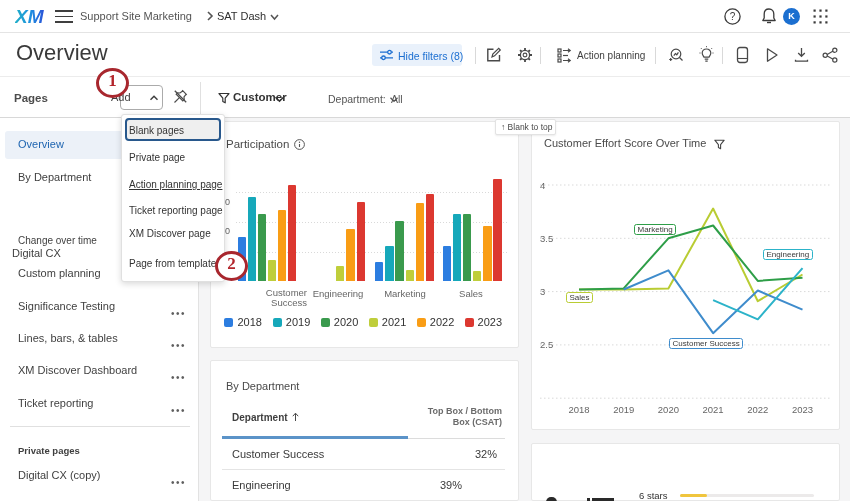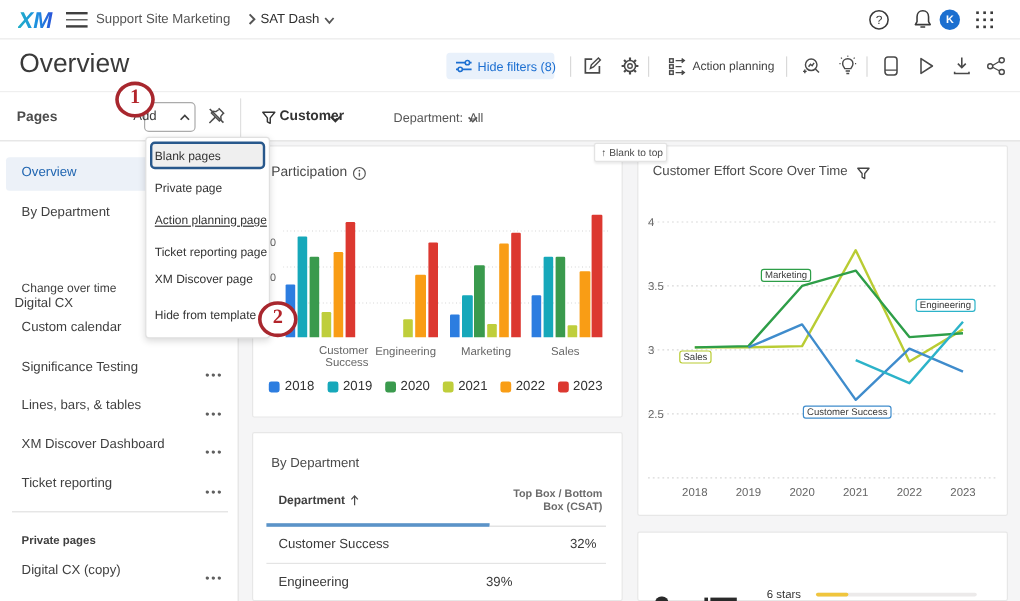--- a/index.html
+++ b/index.html
@@ -207,21 +207,21 @@
 </div>
 
 <div class="abs" style="left:0;top:118px;width:850px;height:383px;background:#f5f5f6;"></div>
 
 <div class="abs" style="left:0;top:118px;width:199px;height:383px;background:#fff;border-right:1px solid #e2e2e2;"></div>
 <div class="abs" style="left:5px;top:131px;width:191px;height:28px;background:#ecf1f8;border-radius:3px;"></div>
 <div class="abs" style="left:18px;top:138px;font-size:11px;color:#2166b1;">Overview</div>
 <div class="abs" style="left:18px;top:171px;font-size:11px;color:#3f3f3f;">By Department</div>
 <div class="abs" style="left:12px;top:203px;font-size:11px;color:#3f3f3f;margin-top:44px;">Digital CX</div>
 <div class="abs" style="left:18px;top:235px;font-size:10px;color:#3f3f3f;">Change over time</div>
-<div class="abs" style="left:18px;top:267px;font-size:11px;color:#3f3f3f;">Custom calendar</div>
+<div class="abs" style="left:18px;top:267px;font-size:11px;color:#3f3f3f;">Custom planning</div>
 <div class="abs" style="left:18px;top:300px;font-size:11px;color:#3f3f3f;">Significance Testing</div>
 <div class="abs" style="left:18px;top:332px;font-size:11px;color:#3f3f3f;">Lines, bars, &amp; tables</div>
 <div class="abs" style="left:18px;top:364px;font-size:11px;color:#3f3f3f;">XM Discover Dashboard</div>
 <div class="abs" style="left:18px;top:397px;font-size:11px;color:#3f3f3f;">Ticket reporting</div>
 <div class="abs dots" style="left:171px;top:303px;"></div>
 <div class="abs dots" style="left:171px;top:335px;"></div>
 <div class="abs dots" style="left:171px;top:367px;"></div>
 <div class="abs dots" style="left:171px;top:400px;"></div>
 <div class="abs" style="left:10px;top:426px;width:180px;height:1px;background:#e0e0e0;"></div>
 <div class="abs" style="left:18px;top:445px;font-size:9.5px;font-weight:bold;color:#3f3f3f;">Private pages</div>
@@ -301,21 +301,21 @@
       <path d="M4.5 9 L4.5 1.5 M1.8 4.2 L4.5 1.2 L7.2 4.2" fill="none" stroke="#4a4a4a" stroke-width="1"></path>
     </svg>
 </div>
 <div class="abs" style="left:362px;top:406px;width:140px;text-align:right;font-size:9px;font-weight:bold;color:#6b6b6b;line-height:1.25;">Top Box / Bottom<br>Box (CSAT)</div>
 <div class="abs" style="left:222px;top:436px;width:186px;height:3px;background:#5b93c8;"></div>
 <div class="abs" style="left:408px;top:438px;width:97px;height:1px;background:#dcdcdc;"></div>
 <div class="abs" style="left:232px;top:448px;font-size:11px;color:#3a3a3a;">Customer Success</div>
 <div class="abs" style="left:405px;top:448px;width:92px;text-align:right;font-size:11px;color:#3a3a3a;">32%</div>
 <div class="abs" style="left:222px;top:469px;width:283px;height:1px;background:#e4e4e4;"></div>
 <div class="abs" style="left:232px;top:479px;font-size:11px;color:#3a3a3a;">Engineering</div>
-<div class="abs" style="left:405px;top:479px;width:92px;text-align:left;font-size:11px;color:#3a3a3a;">39%</div>
+<div class="abs" style="left:405px;top:479px;width:92px;text-align:center;font-size:11px;color:#3a3a3a;">39%</div>
 
 <div class="abs" style="left:531px;top:121px;width:309px;height:309px;background:#fff;border:1px solid #e7e7e7;border-radius:2px;"></div>
 <div class="abs" style="left:544px;top:137px;font-size:11px;color:#4a4a4a;">Customer Effort Score Over Time</div>
 <div class="abs" style="left:714px;top:139px;">
   <svg width="11" height="11" viewBox="0 0 11 11">
       <path d="M0.8 1.2 L10.2 1.2 L6.6 5.6 L6.6 9.8 L4.4 8.6 L4.4 5.6 Z" fill="none" stroke="#444" stroke-width="1.1" stroke-linejoin="round"></path>
     </svg>
 </div>
 <div id="ceschart">
     <svg class="abs" style="left:531px;top:121px;" width="309" height="309" viewBox="0 0 309 309">
@@ -356,18 +356,18 @@
 <div class="abs" style="left:495px;top:119px;width:61px;height:16px;background:#fff;border:1px solid #e3e3e3;border-radius:2px;box-shadow:0 1px 2px rgba(0,0,0,0.08);"></div>
 <div class="abs" style="left:501px;top:122px;font-size:8.5px;color:#4a4a4a;">↑ Blank to top</div>
 
 <div class="abs" style="left:121px;top:114px;width:104px;height:168px;background:#fff;border:1px solid #e0e0e0;border-radius:3px;box-shadow:0 2px 6px rgba(0,0,0,0.15);"></div>
 <div class="abs" style="left:125px;top:118px;width:96px;height:23px;background:#efefef;border:2px solid #28588c;border-radius:4px;"></div>
 <div class="abs" style="left:129px;top:125px;font-size:10px;color:#333;">Blank pages</div>
 <div class="abs" style="left:129px;top:152px;font-size:10px;color:#333;">Private page</div>
 <div class="abs" style="left:129px;top:179px;font-size:10px;color:#333;text-decoration:underline;">Action planning page</div>
 <div class="abs" style="left:129px;top:205px;font-size:10px;color:#333;">Ticket reporting page</div>
 <div class="abs" style="left:129px;top:228px;font-size:10px;color:#333;">XM Discover page</div>
-<div class="abs" style="left:129px;top:258px;font-size:10px;color:#333;">Hide from template</div>
+<div class="abs" style="left:129px;top:258px;font-size:10px;color:#333;">Page from template</div>
 
 <div class="abs" style="left:96px;top:68px;width:33px;height:30px;border:3.5px solid #a8272e;border-radius:50%;background:#fff;"></div>
 <div class="abs" style="left:96px;top:71px;width:33px;text-align:center;font-size:17px;font-weight:bold;color:#b3252b;font-family:'Liberation Serif',serif;">1</div>
 <div class="abs" style="left:215px;top:251px;width:33px;height:30px;border:3.5px solid #a8272e;border-radius:50%;background:#fff;"></div>
 <div class="abs" style="left:215px;top:254px;width:33px;text-align:center;font-size:17px;font-weight:bold;color:#b3252b;font-family:'Liberation Serif',serif;">2</div>
 
 </body></html>

